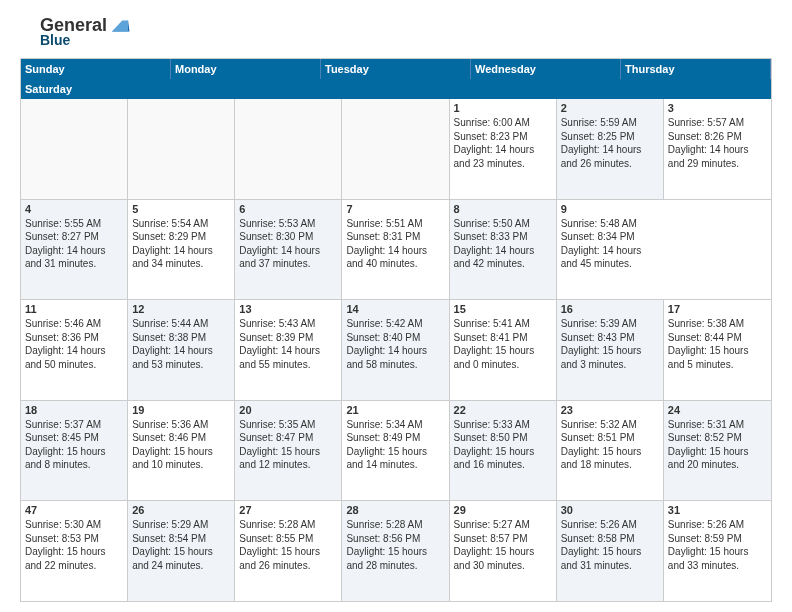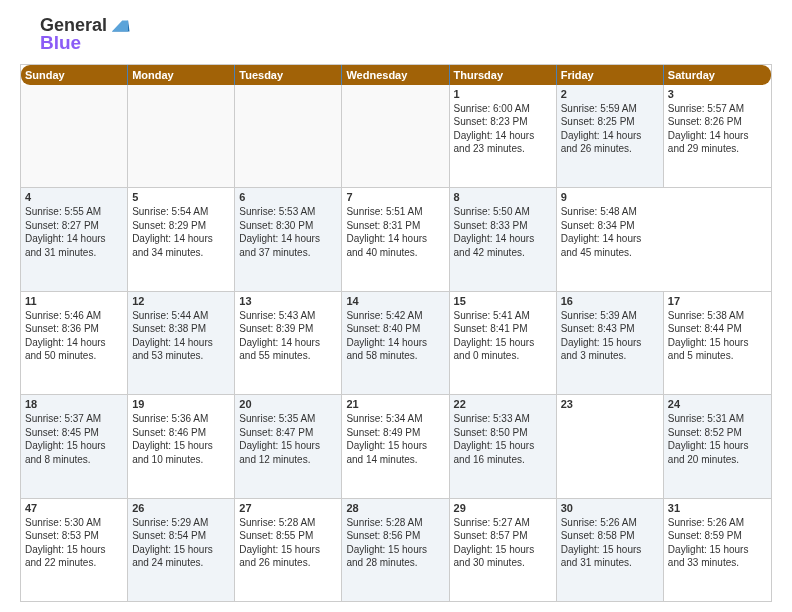--- a/index.html
+++ b/index.html
@@ -42,23 +42,22 @@
       margin-top: 2px;
     }
     .calendar {
       flex: 1;
       display: flex;
       flex-direction: column;
       border: 1px solid #ccc;
     }
     .cal-header {
       display: grid;
-      grid-template-columns: repeat(7, 1fr);
-      background: #a16207;
-      border-radius: 9px;
+      grid-template-columns: repeat(5, 1fr);
+      background: #0369a1;
     }
     .cal-header-cell {
       color: white;
       font-size: 11px;
       font-weight: bold;
       padding: 4px 4px;
       text-align: left;
       border-right: 1px solid #4a80b5;
     }
     .cal-header-cell:last-child { border-right: none; }
@@ -107,39 +106,38 @@
   <div>
     <div style="display:flex;align-items:flex-end;gap:0;margin-left:20px;">
       <div style="font-size:18px;font-weight:bold;line-height:1.1;">
         <div style="display:flex;align-items:center;">
           <span style="color:#333;">General</span>
           <svg width="22" height="22" viewBox="0 0 30 22" style="margin-left:2px;margin-top:-2px;">
             <polygon points="4,20 26,5 28,20" fill="#1a6aad"></polygon>
             <polygon points="4,20 18,5 26,5 26,20" fill="#5ba3d9"></polygon>
           </svg>
         </div>
-        <div style="color:#8b5cf6;font-size:19px;font-weight:bold;margin-top:-3px;">Blue</div>
+        <div style="color:#0c4a6e;font-size:14px;font-weight:bold;margin-top:-3px;">Blue</div>
       </div>
     </div>
   </div>
 </div>
     <div class="title-block">
       <div class="month-title"></div>
       <div class="subtitle"></div>
     </div>
   </div>
 
   <div class="calendar">
     <div class="cal-header">
     <div class="cal-header-cell">Sunday</div>
         <div class="cal-header-cell">Monday</div>
         <div class="cal-header-cell">Tuesday</div>
         <div class="cal-header-cell">Wednesday</div>
         <div class="cal-header-cell">Thursday</div>
-        <div class="cal-header-cell">Friday</div>
         <div class="cal-header-cell">Saturday</div>
       </div>
     <div class="cal-body">
     <div class="cal-row">
           <div class="cal-cell empty"></div>
           <div class="cal-cell empty"></div>
           <div class="cal-cell empty"></div>
           <div class="cal-cell empty"></div>
           <div class="cal-cell">
             <div class="day-num">1</div>
@@ -289,20 +287,24 @@
           </div>
           <div class="cal-cell shaded">
             <div class="day-num">22</div>
             <div class="cell-detail">Sunrise: 5:33 AM
 Sunset: 8:50 PM
 Daylight: 15 hours
 and 16 minutes.</div>
           </div>
           <div class="cal-cell">
             <div class="day-num">23</div>
+            <div class="cell-detail">Sunrise: 5:32 AM
+Sunset: 8:51 PM
+Daylight: 15 hours
+and 18 minutes.</div>
           </div>
           <div class="cal-cell shaded">
             <div class="day-num">24</div>
             <div class="cell-detail">Sunrise: 5:31 AM
 Sunset: 8:52 PM
 Daylight: 15 hours
 and 20 minutes.</div>
           </div>
         </div>
         <div class="cal-row">

